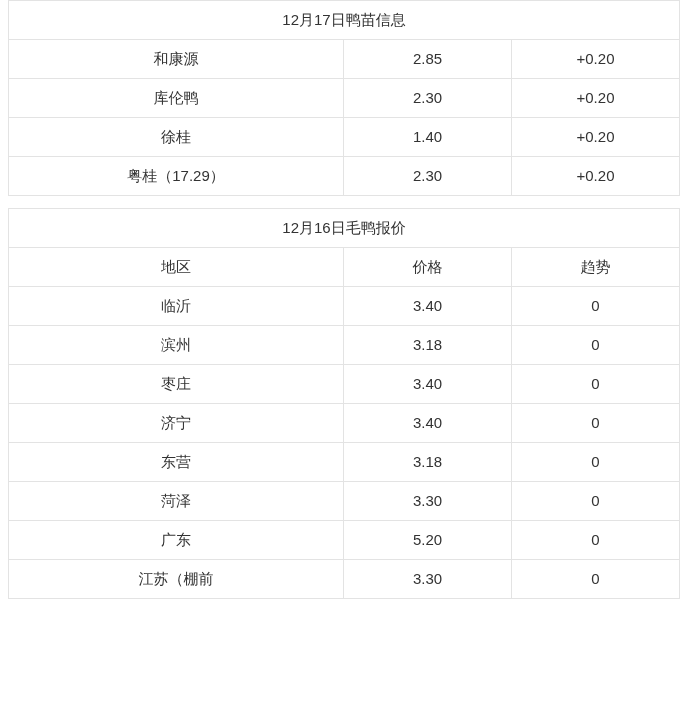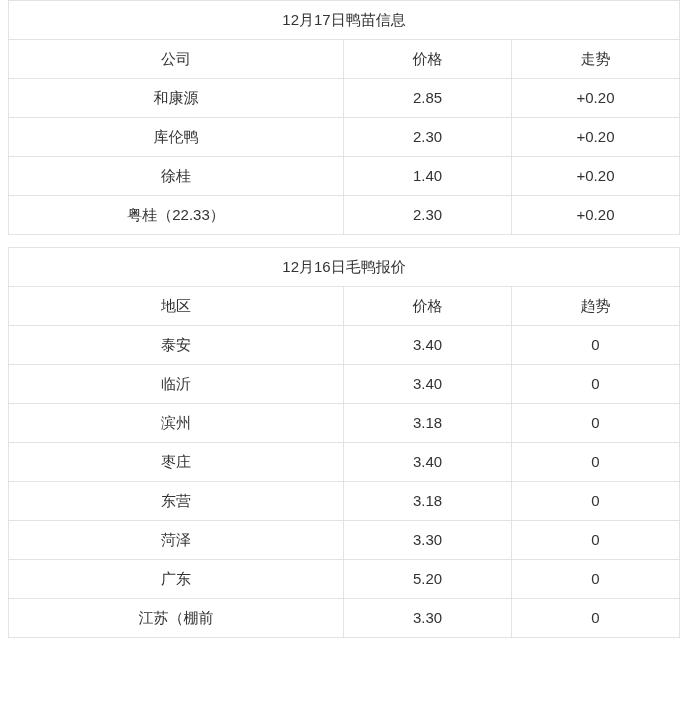--- a/index.html
+++ b/index.html
@@ -62,41 +62,36 @@
     <colgroup>
       <col class="col-a">
         <col class="col-b">
         <col class="col-c">
     </colgroup>
     <tbody>
       <tr>
         <td class="title-cell" colspan="3">12月17日鸭苗信息</td>
       </tr>
       <tr>
-        <td>公司</td>
-        <td>价格</td>
-        <td>走势</td>
-      </tr>
-      <tr>
         <td>和康源</td>
         <td>2.85</td>
         <td>+0.20</td>
       </tr>
       <tr>
         <td>库伦鸭</td>
         <td>2.30</td>
         <td>+0.20</td>
       </tr>
       <tr>
         <td>徐桂</td>
         <td>1.40</td>
         <td>+0.20</td>
       </tr>
       <tr>
-        <td>粤桂（22.33）</td>
+        <td>粤桂（17.29）</td>
         <td>2.30</td>
         <td>+0.20</td>
       </tr>
     </tbody>
   </table>
 
   <div class="spacer"></div>
 
   <table class="price-table">
     <colgroup>
@@ -107,36 +102,36 @@
     <tbody>
       <tr>
         <td class="title-cell" colspan="3">12月16日毛鸭报价</td>
       </tr>
       <tr>
         <td>地区</td>
         <td>价格</td>
         <td>趋势</td>
       </tr>
       <tr>
-        <td>泰安</td>
-        <td>3.40</td>
-        <td>0</td>
-      </tr>
-      <tr>
         <td>临沂</td>
         <td>3.40</td>
         <td>0</td>
       </tr>
       <tr>
         <td>滨州</td>
         <td>3.18</td>
         <td>0</td>
       </tr>
       <tr>
         <td>枣庄</td>
+        <td>3.40</td>
+        <td>0</td>
+      </tr>
+      <tr>
+        <td>济宁</td>
         <td>3.40</td>
         <td>0</td>
       </tr>
       <tr>
         <td>东营</td>
         <td>3.18</td>
         <td>0</td>
       </tr>
       <tr>
         <td>菏泽</td>

